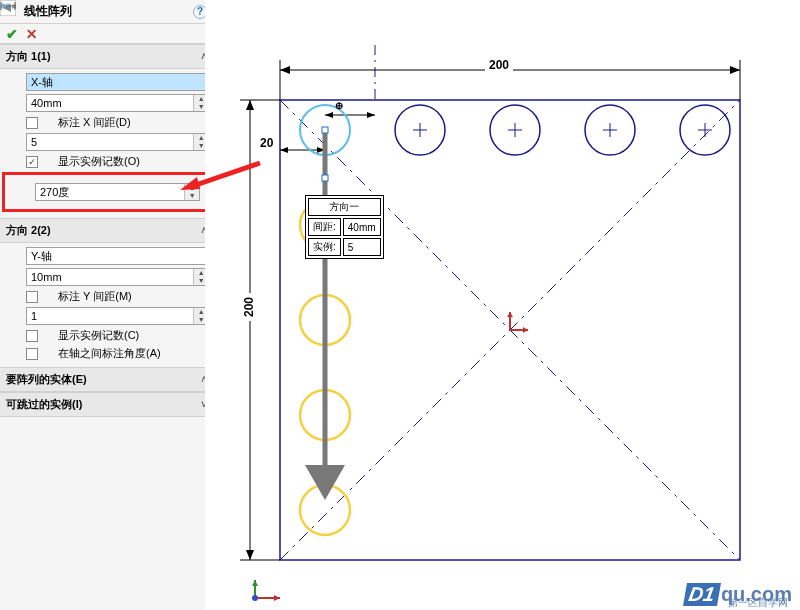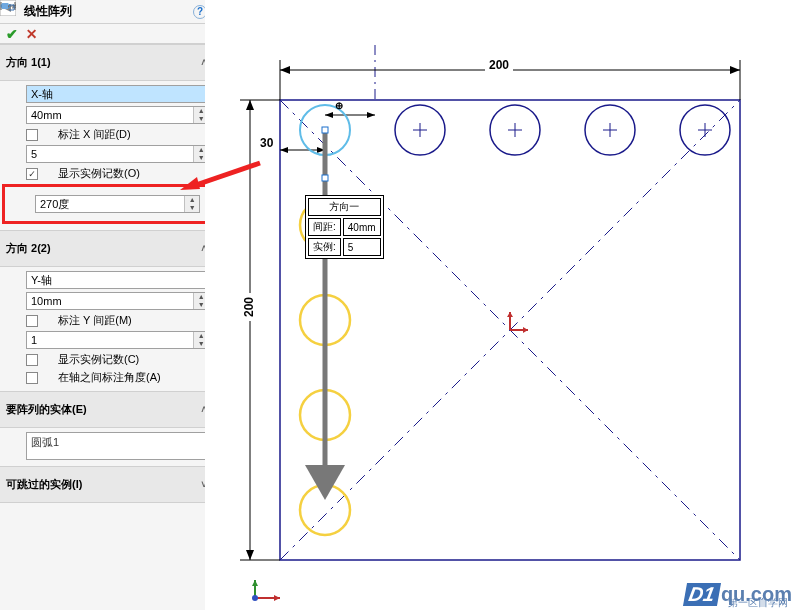--- a/index.html
+++ b/index.html
@@ -5,21 +5,21 @@
   * { box-sizing: border-box; margin: 0; padding: 0; font-family: "Microsoft YaHei", Arial, sans-serif; }
   body { width: 800px; height: 610px; background: #fff; overflow: hidden; position: relative; }
   .panel { width: 218px; height: 610px; float: left; background: #f5f5f5; border-right: 5px solid #404040; font-size: 11px; position: relative; }
   .panel-header { height: 24px; display: flex; align-items: center; padding: 0 6px; border-bottom: 1px solid #d0d0d0; }
   .panel-header .icon { width:14px; height:14px; margin-right:4px; display:inline-flex; align-items:center; justify-content:center; }
   .panel-title { font-weight: bold; flex:1; font-size:12px; }
   .help { color:#1a6fcc; font-weight:bold; border:1px solid #88b0d8; border-radius:50%; width:14px; height:14px; text-align:center; line-height:12px; font-size:10px; }
   .action-row { height:20px; display:flex; align-items:center; gap:8px; padding:2px 6px; border-bottom:1px solid #d0d0d0; }
   .ok { color:#2a9b2a; font-size:14px; font-weight:bold; }
   .cancel { color:#c0392b; font-size:14px; font-weight:bold; }
-  .section-head { background:#e8e8e8; padding:10px 6px; font-weight:bold; border-top:1px solid #d0d0d0; border-bottom:1px solid #d0d0d0; display:flex; justify-content:space-between; align-items:center; }
+  .section-head { background:#e8e8e8; padding:4px 6px; font-weight:bold; border-top:1px solid #d0d0d0; border-bottom:1px solid #d0d0d0; display:flex; justify-content:space-between; align-items:center; }
   .section-head .chev { font-size:10px; color:#666; }
   .section-body { padding:4px 4px 6px 4px; display:flex; flex-direction:column; gap:3px; }
   .row { display:flex; align-items:center; gap:4px; }
   .row .ic { width:18px; height:16px; display:inline-flex; align-items:center; justify-content:center; flex-shrink:0; }
   .field { flex:1; height:18px; border:1px solid #a0a0a0; background:#fff; display:flex; align-items:center; }
   .field-sel { background:#bfe4ff; }
   .field input { border:none; outline:none; width:100%; font-size:11px; padding:0 4px; background:transparent; }
   .spin { width:16px; display:flex; flex-direction:column; border-left:1px solid #c0c0c0; }
   .spin div { height:8px; font-size:7px; text-align:center; line-height:7px; color:#555; background:#eee; }
   .cb-row { display:flex; align-items:center; gap:20px; padding-left:22px; }
@@ -192,33 +192,20 @@
     <div class="cb-row">
       <span class="cb"></span>
       <span>在轴之间标注角度(A)</span>
     </div>
   </div>
 
   <div class="section-head">
     <span>要阵列的实体(E)</span>
     <span class="chev">˄</span>
   </div>
-  <div class="section-body">
-    <div class="row">
-      <span class="ic">
-        <svg width="16" height="14">
-            <rect x="2" y="3" width="6" height="6" fill="#6fa8e0"></rect>
-            <path d="M9 5 L14 5 L14 10 L9 10" fill="none" stroke="#3a70b0"></path>
-          </svg>
-      </span>
-      <div class="list-box" style="flex:1;">
-        <span>圆弧1</span>
-      </div>
-    </div>
-  </div>
 
   <div class="section-head">
     <span>可跳过的实例(I)</span>
     <span class="chev">˅</span>
   </div>
 </div>
 
 <div class="splitter">‹<br>›</div>
 
 <div class="canvas">
@@ -293,21 +280,21 @@
     </g>
   </svg>
 
   <svg class="arrow-red" width="90" height="40" style="left:-30px;top:155px;">
     <line x1="85" y1="8" x2="15" y2="32" stroke="#e22" stroke-width="5"></line>
     <path d="M5 35 L22 22 L25 34 Z" fill="#e22"></path>
   </svg>
 
   <div class="dim-label" style="left:280px;top:58px;background:#fff;padding:0 4px;">200</div>
   <div class="dim-label" style="left:30px;top:300px;transform:rotate(-90deg);background:#fff;padding:0 4px;">200</div>
-  <div class="dim-label" style="left:55px;top:136px;">30</div>
+  <div class="dim-label" style="left:55px;top:136px;">20</div>
   <div class="dim-label" style="left:130px;top:100px;font-size:10px;">⊕</div>
 
   <div class="callout" style="left:100px;top:195px;">
     <table>
       <tbody>
           <tr>
             <td colspan="2" style="text-align:center;">方向一</td>
           </tr>
       <tr>
             <td>间距:</td>

